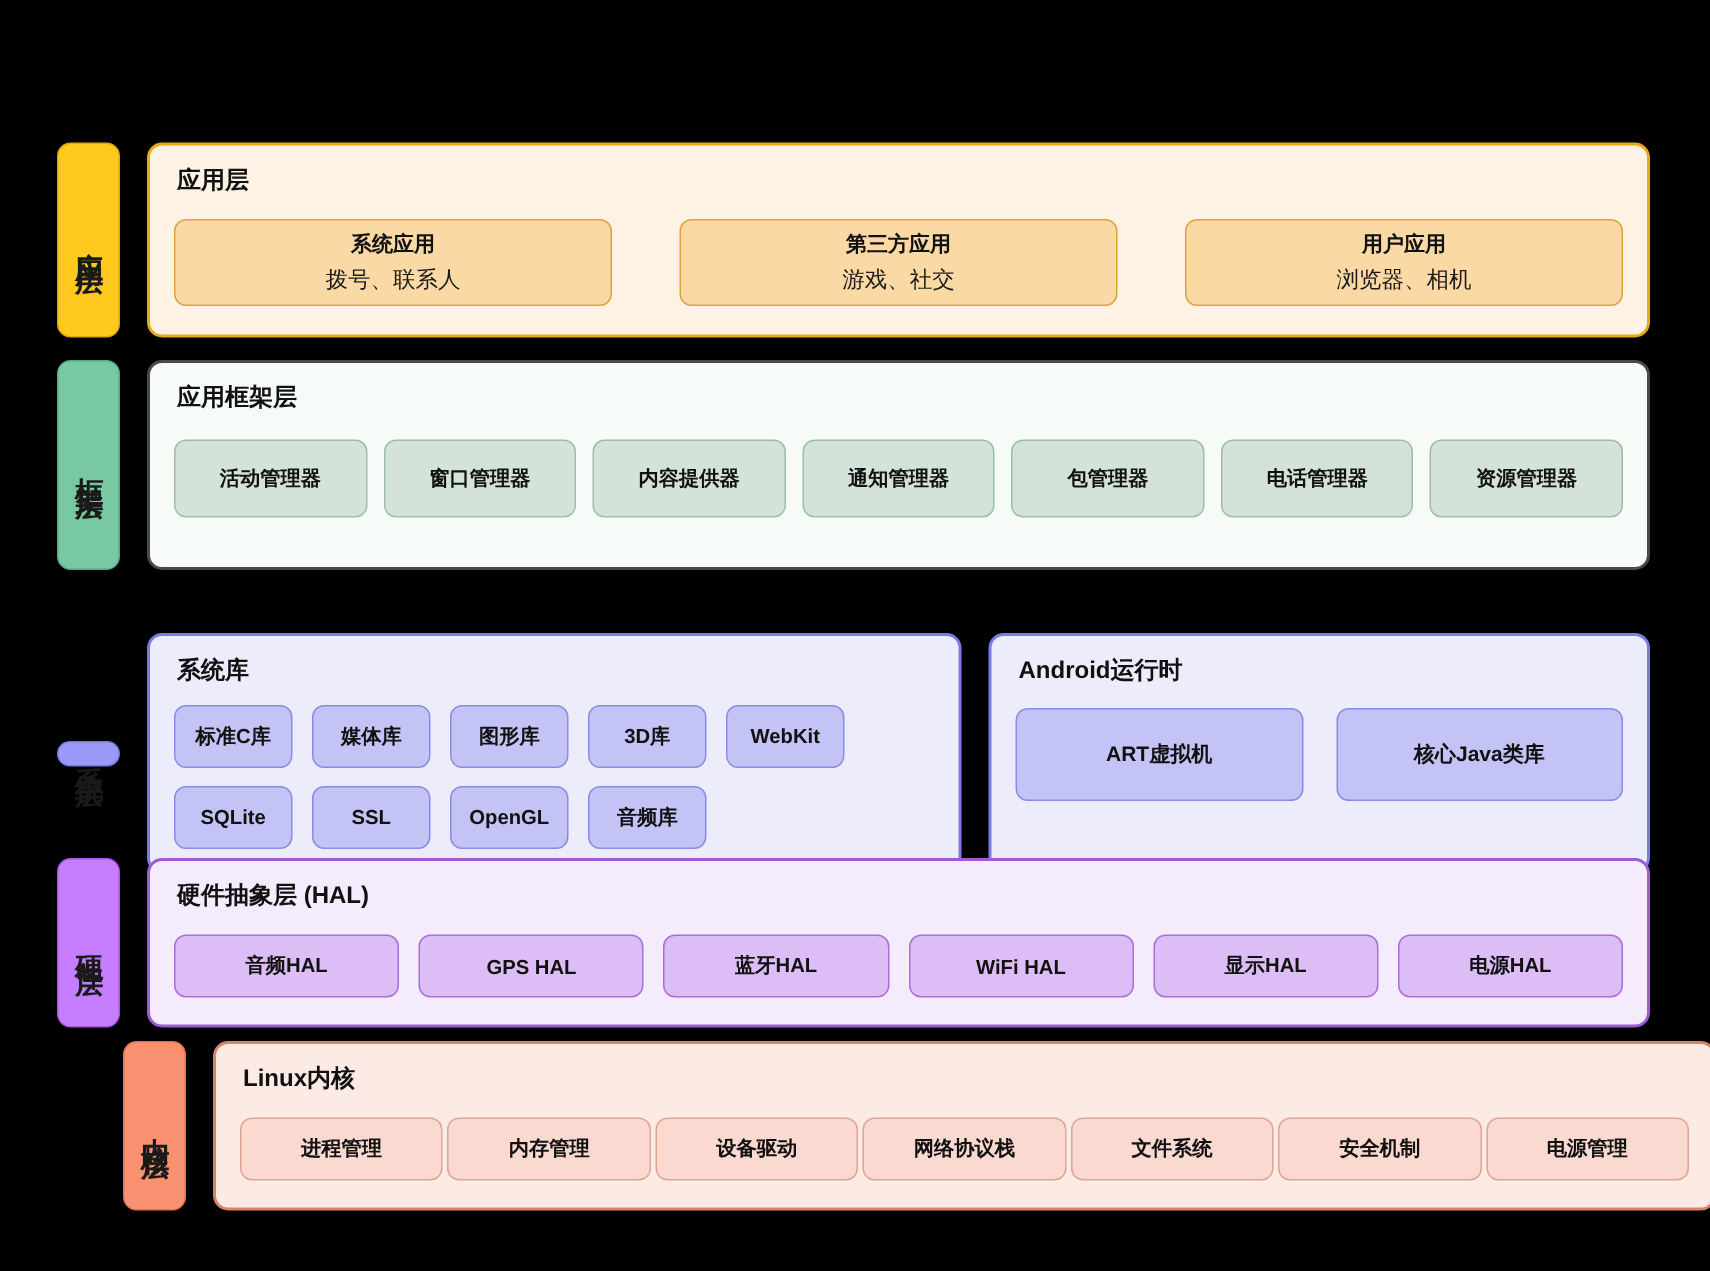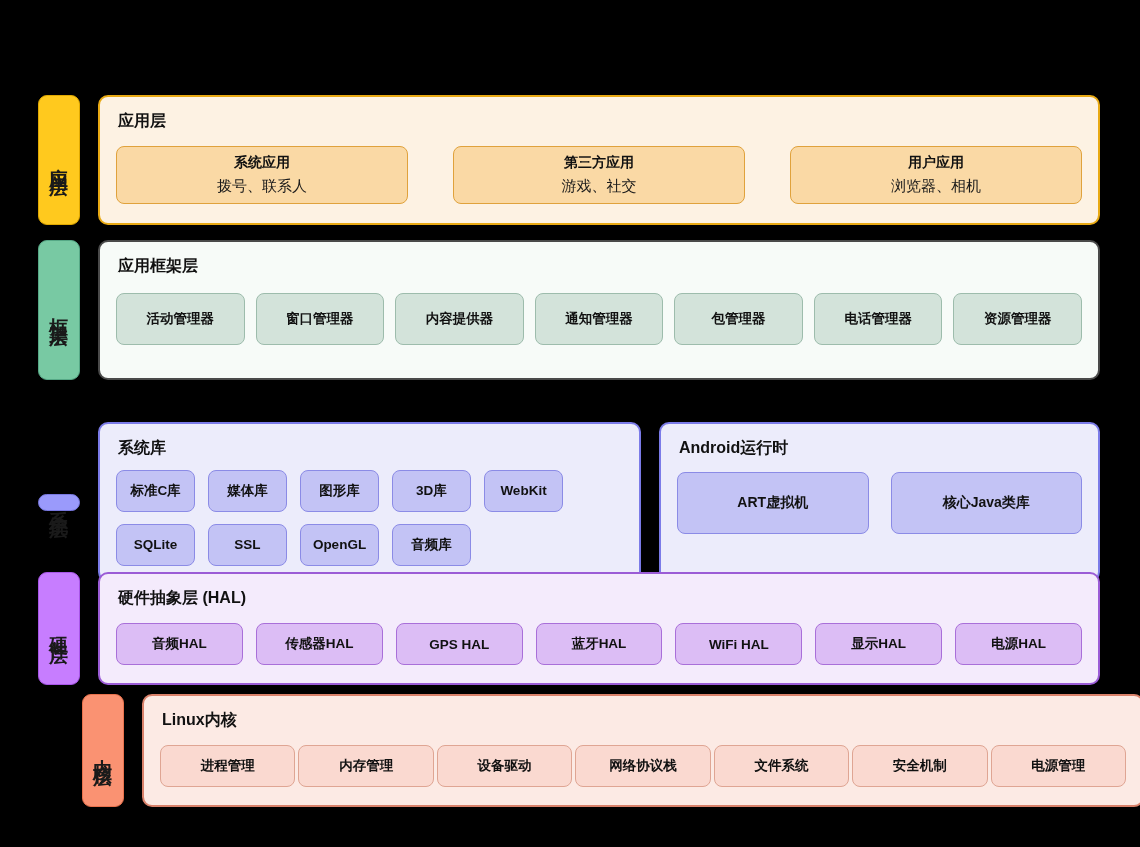--- a/index.html
+++ b/index.html
@@ -302,23 +302,20 @@
     <div class="side-tab">
       <span class="side-tab-text">硬件层</span>
     </div>
     <div class="panel">
       <div class="panel-title">硬件抽象层 (HAL)</div>
       <div class="items-row">
         <div class="item-box">
             <span>音频HAL</span>
           </div>
         <div class="item-box">
-            <span>传感器HAL</span>
-          </div>
-        <div class="item-box">
             <span>GPS HAL</span>
           </div>
         <div class="item-box">
             <span>蓝牙HAL</span>
           </div>
         <div class="item-box">
             <span>WiFi HAL</span>
           </div>
         <div class="item-box">
             <span>显示HAL</span>

